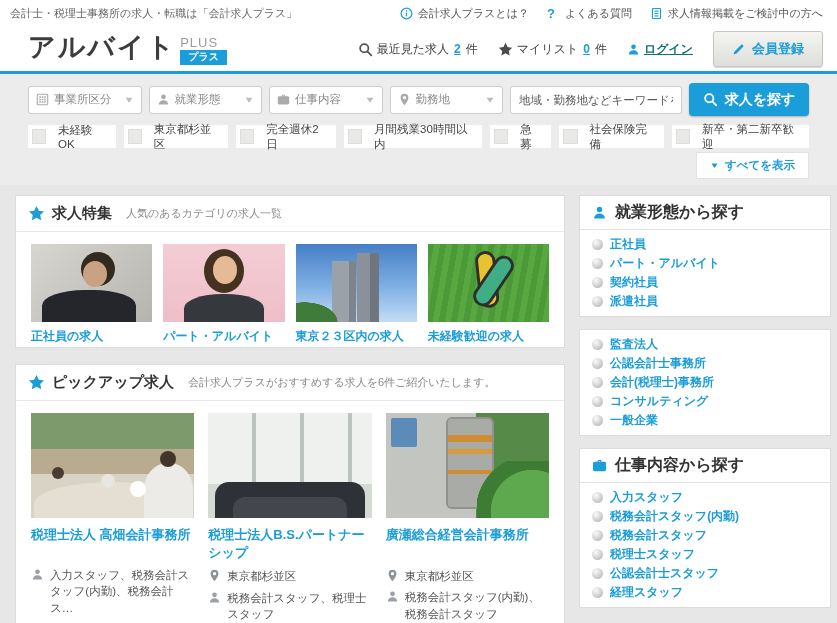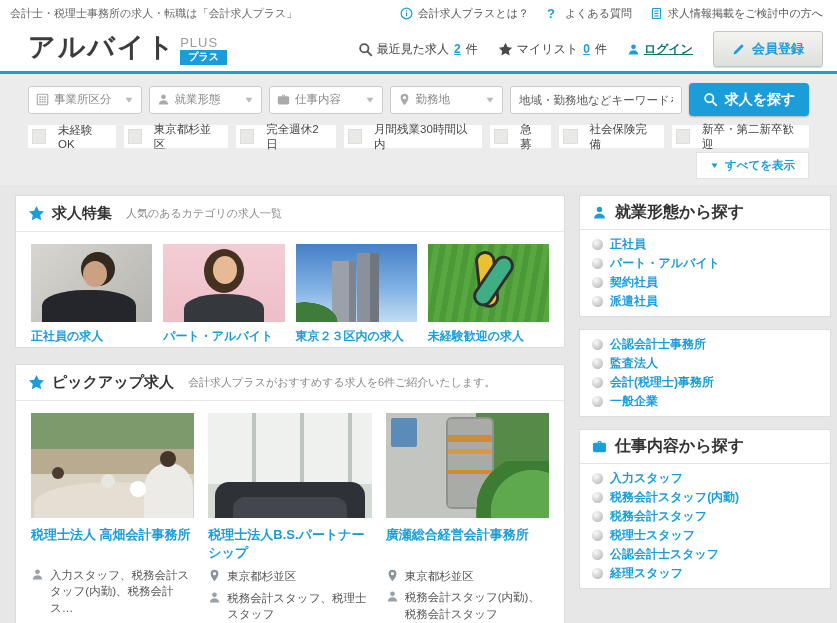--- a/index.html
+++ b/index.html
@@ -491,29 +491,33 @@
           <a class="side-link">
             <span class="bullet"></span>
             <span>派遣社員</span>
           </a>
         </div>
       </div>
       <div class="side-box">
         <div class="side-links">
           <a class="side-link">
             <span class="bullet"></span>
+            <span>監査法人</span>
+          </a>
+          <a class="side-link">
+            <span class="bullet"></span>
             <span>公認会計士事務所</span>
           </a>
           <a class="side-link">
             <span class="bullet"></span>
-            <span>監査法人</span>
-          </a>
-          <a class="side-link">
-            <span class="bullet"></span>
             <span>会計(税理士)事務所</span>
+          </a>
+          <a class="side-link">
+            <span class="bullet"></span>
+            <span>コンサルティング</span>
           </a>
           <a class="side-link">
             <span class="bullet"></span>
             <span>一般企業</span>
           </a>
         </div>
       </div>
       <div class="side-box">
         <div class="side-head">
           <span class="sicon">

